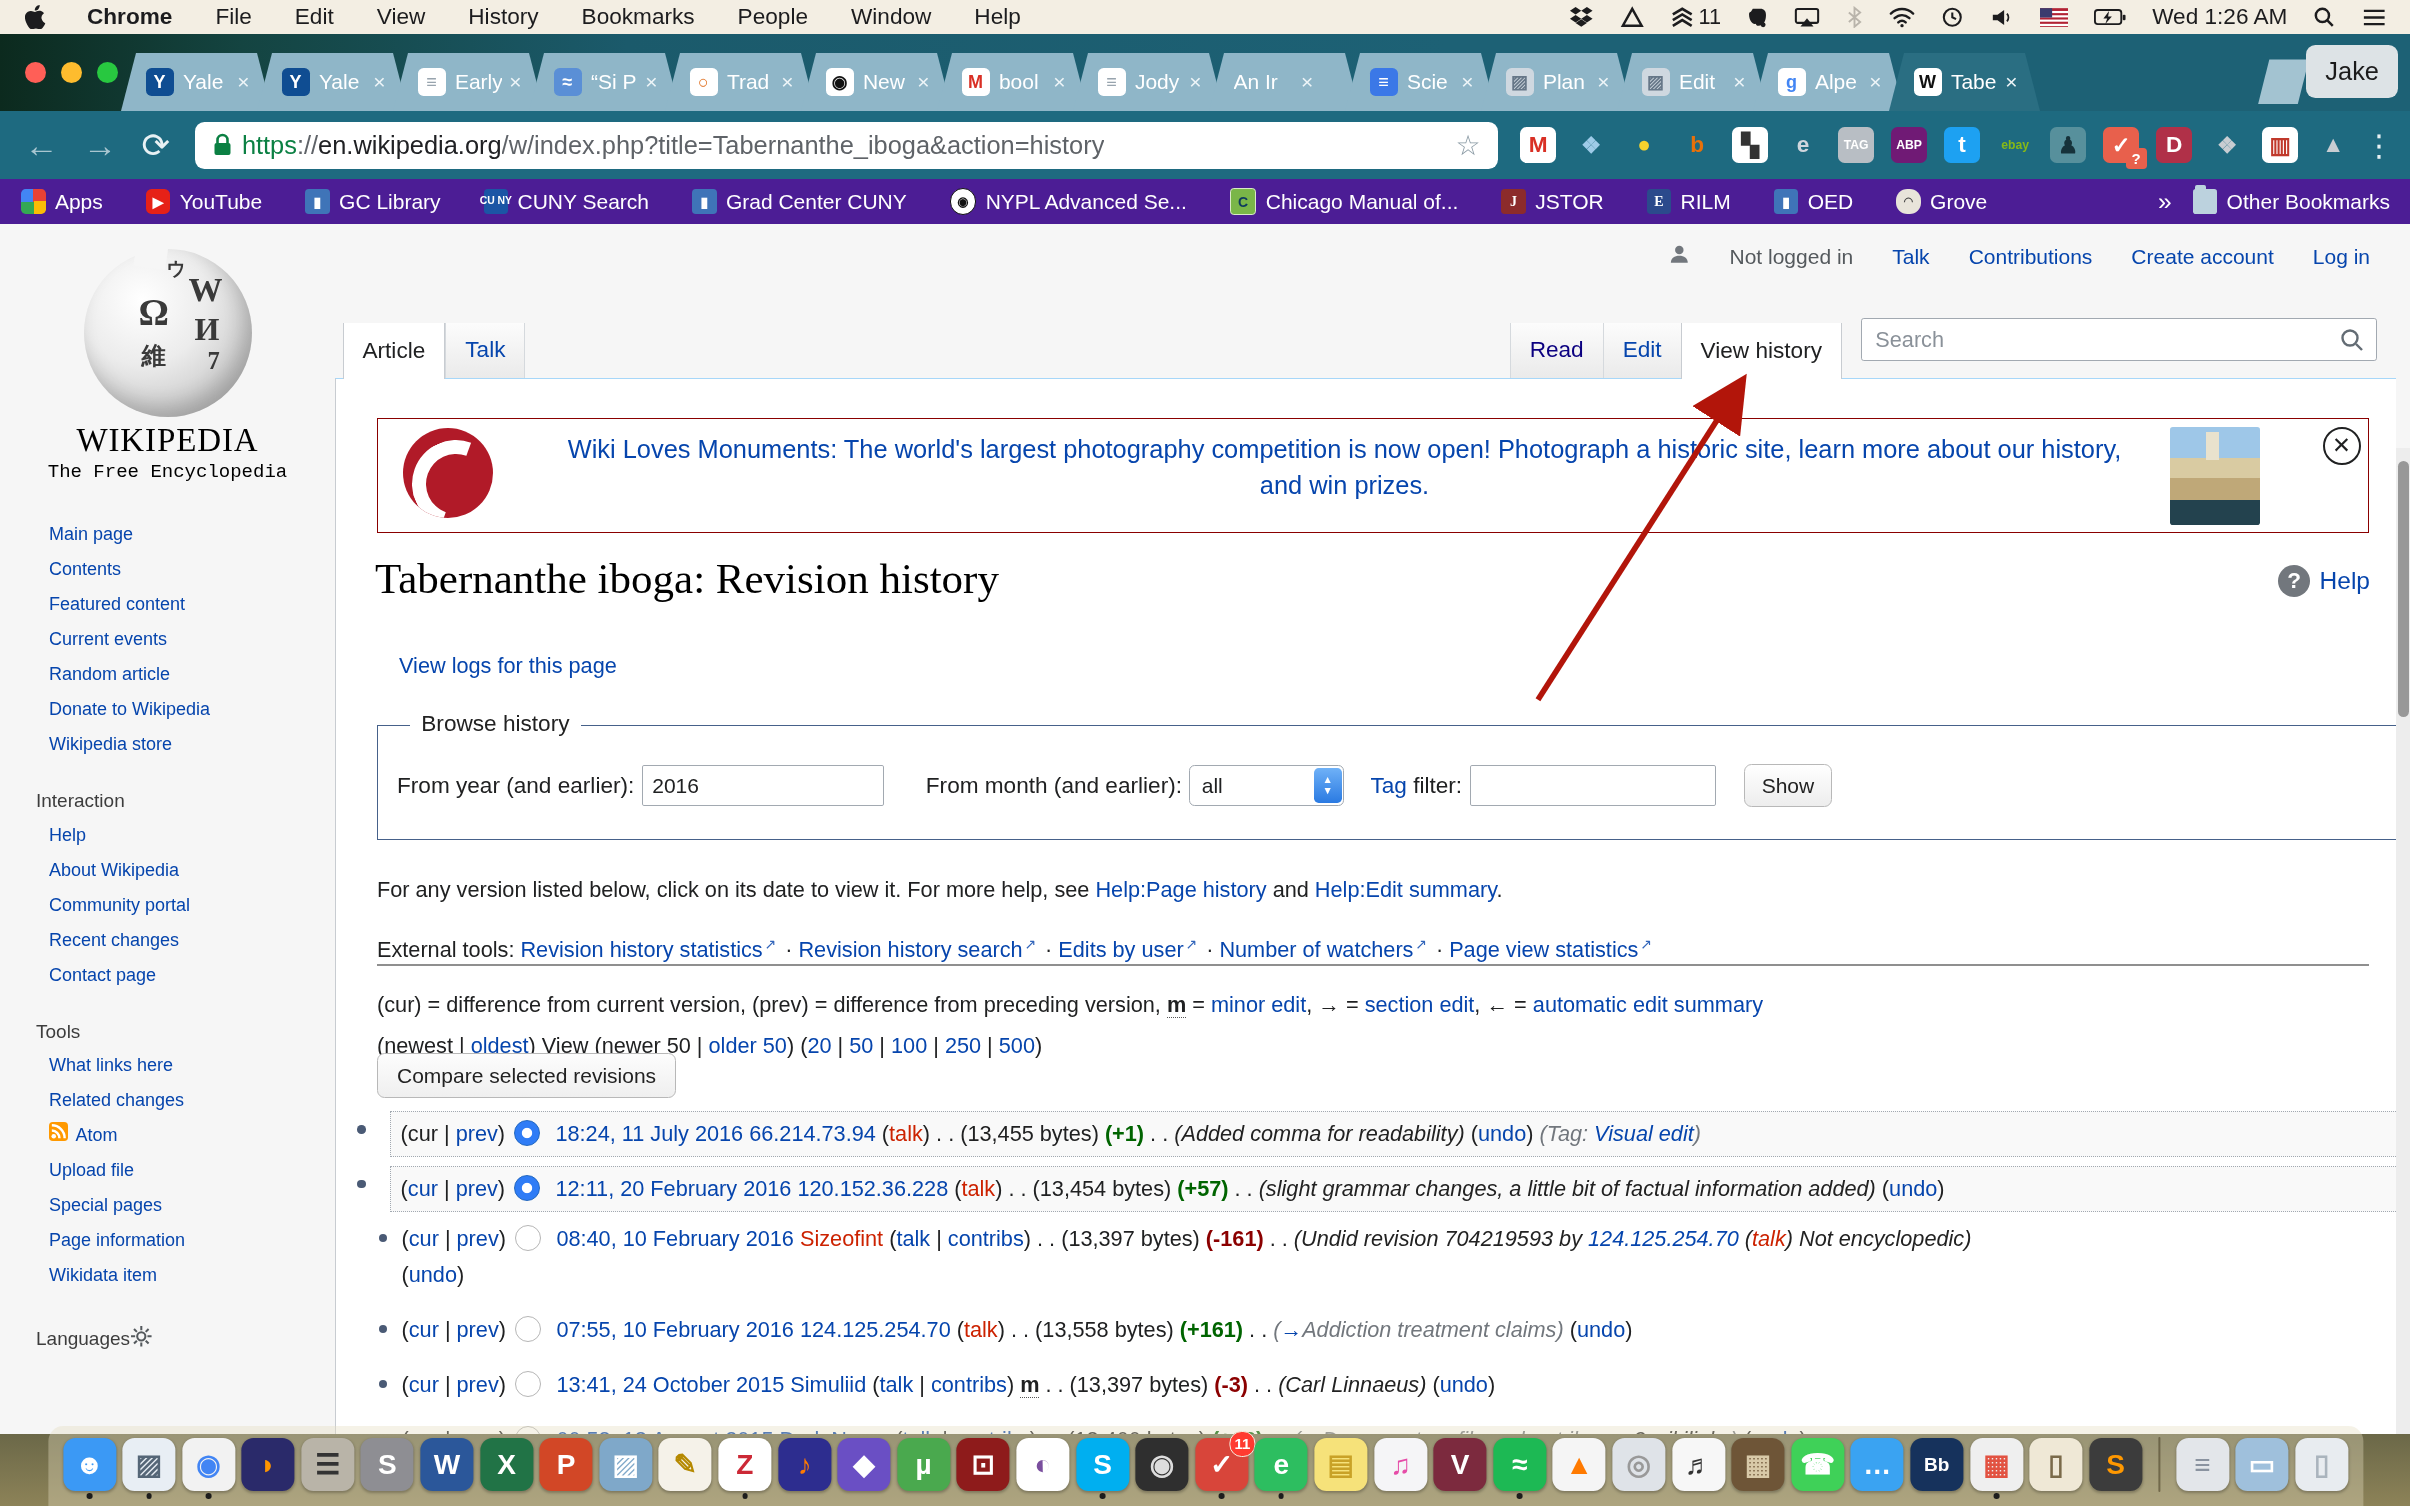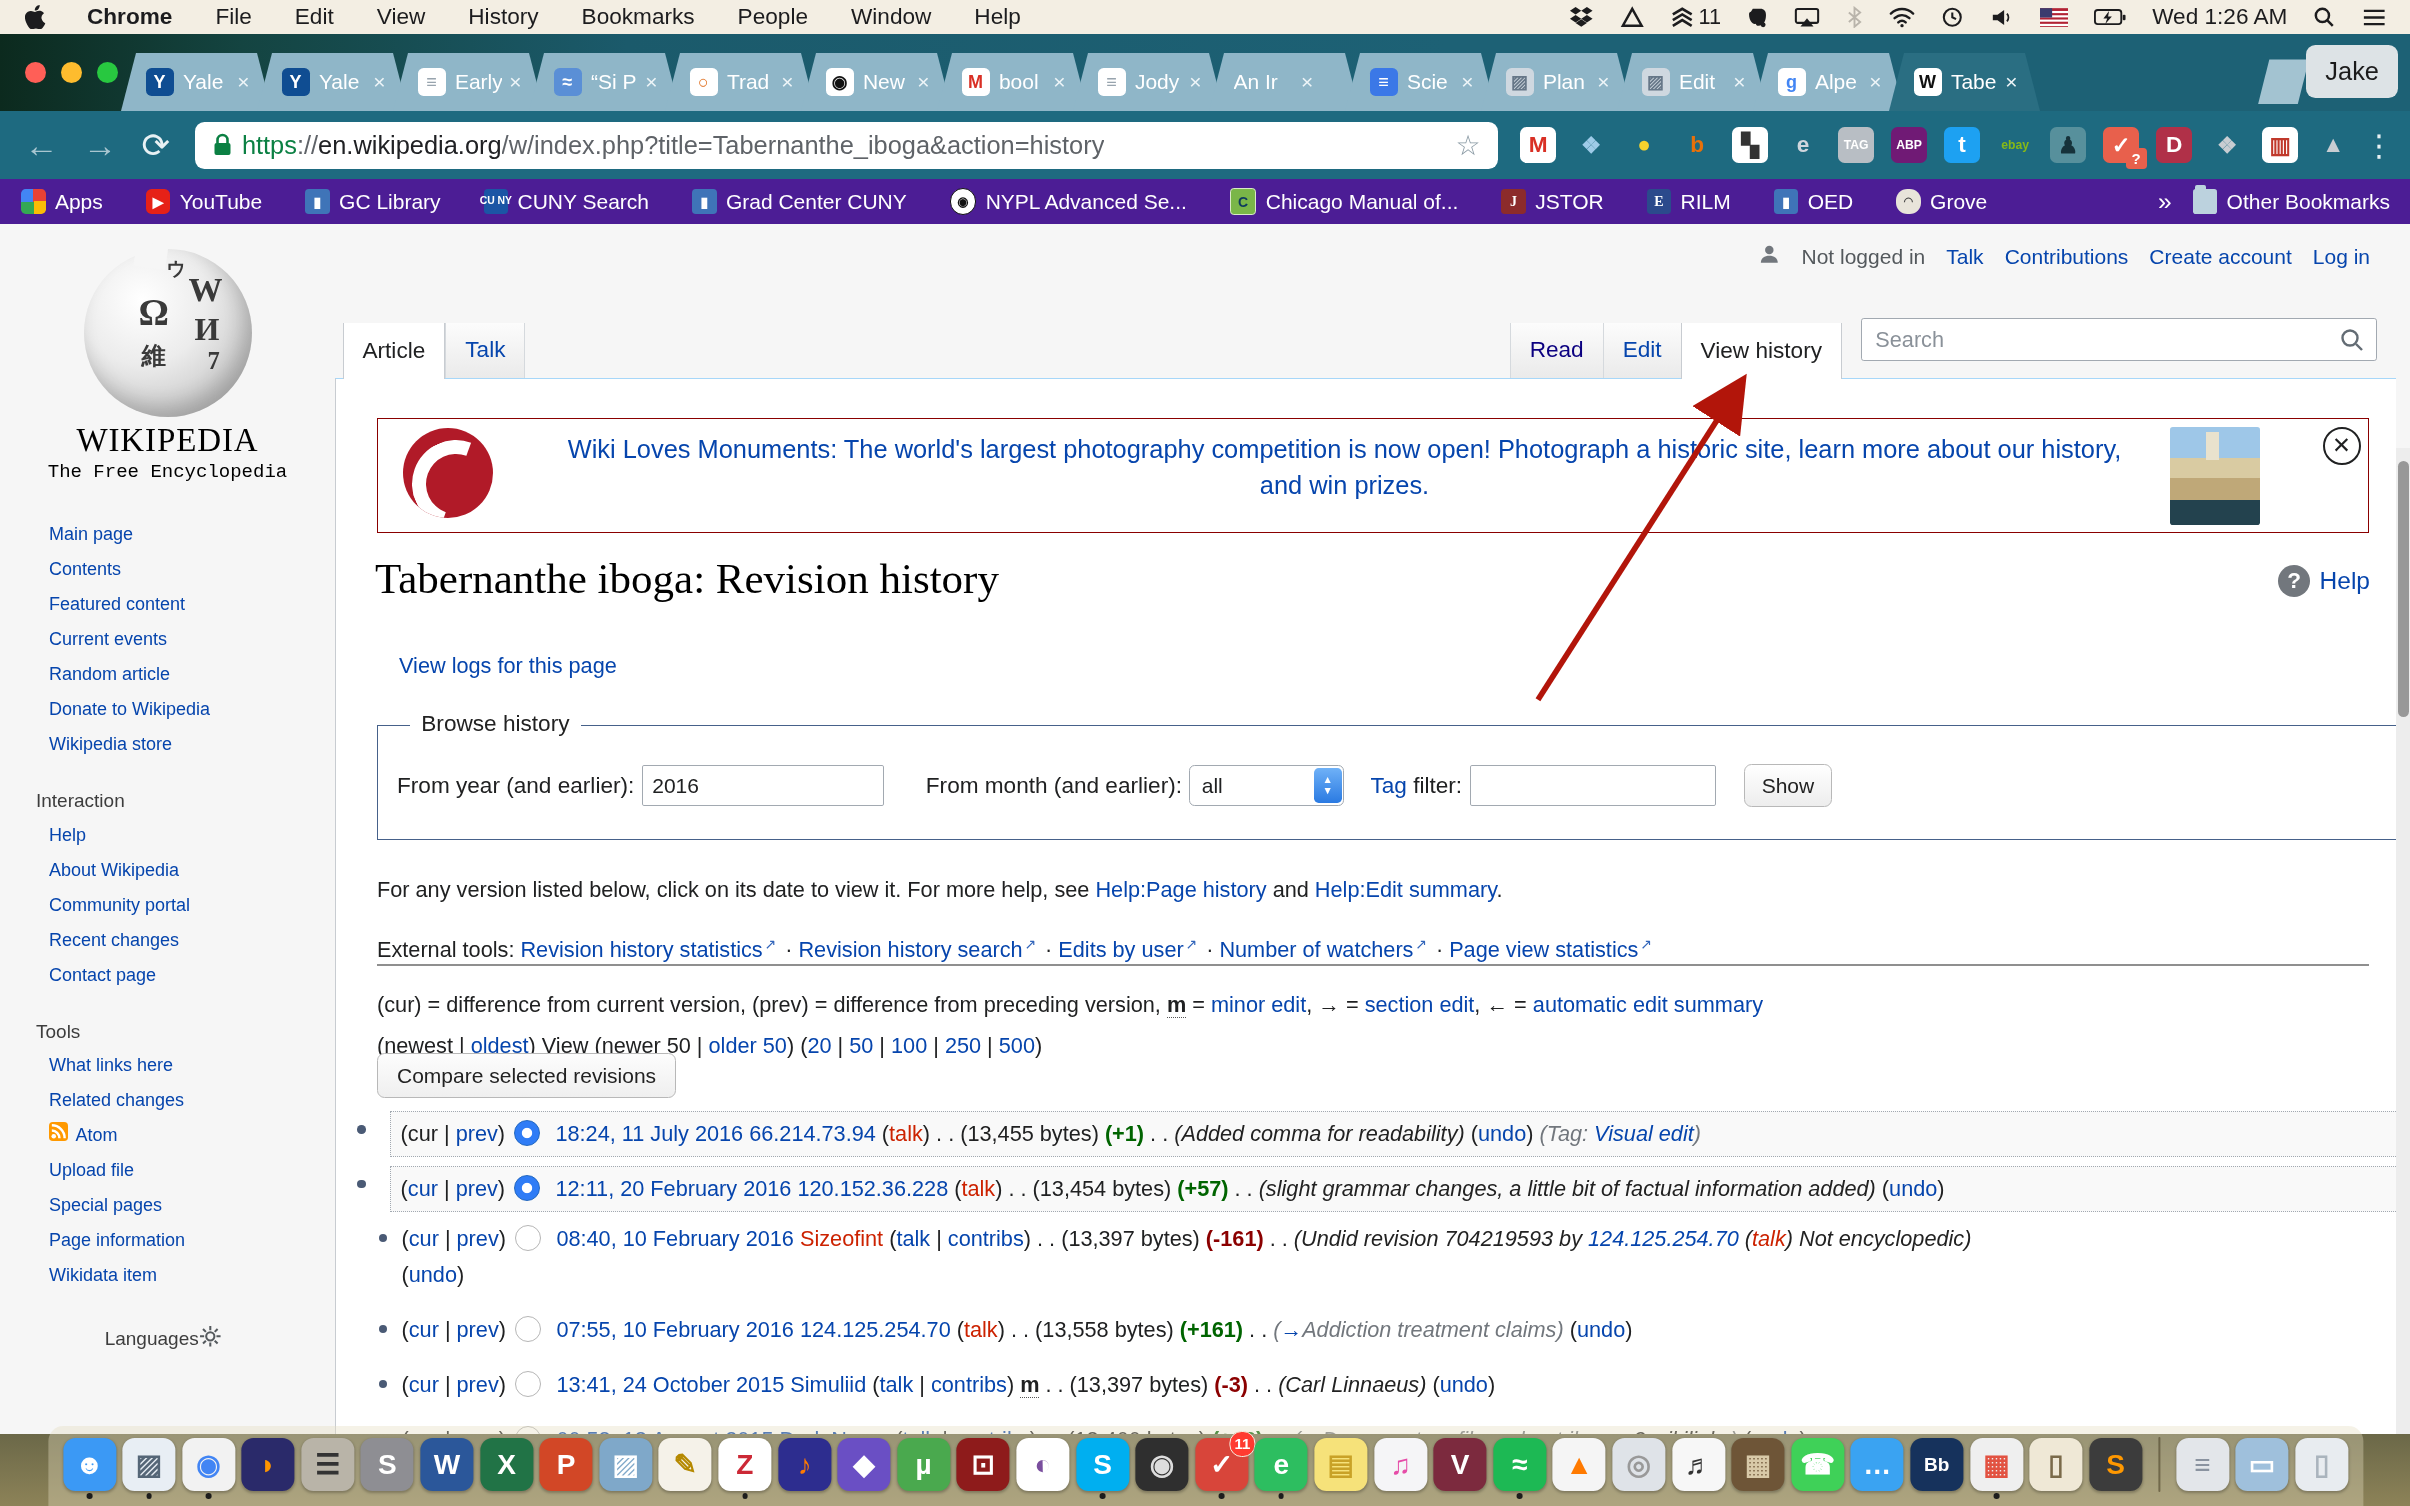--- a/index.html
+++ b/index.html
@@ -84,24 +84,24 @@
   .g3{left:111px;top:62px;font-size:32px}  
   .g4{left:58px;top:90px;font-size:24.5px}   
   .g5{left:124px;top:98px;font-size:24.5px} 
   .g6{left:83px;top:7.5px;font-size:19px}    
   .globe::after{content:"";position:absolute;left:51px;top:-5.6px;width:32px;height:24.5px;background:#f6f6f6;transform:rotate(8deg)}
   .wm{font-family:"Liberation Serif",serif;text-align:center;font-size:33px;letter-spacing:0.9px;color:#000}
   .wmsub{font-family:Liberation Mono, monospace;text-align:center;font-size:19px;margin-top:1.9px;color:#000}
   .snav{margin:34px 0 0 49px;line-height:35px}
   .snav a,.slink{color:#0645ad;text-decoration:none;display:block}
   .shead{margin:28px 0 5.6px 36px;font-size:19px;color:#3d3d3d}
-  .langrow{display:flex;align-items:center;width:254px;justify-content:center}
+  .langrow{display:flex;align-items:center;width:254px;justify-content:flex-start}
   
   .hdr{position:absolute;left:335px;top:0;right:15px;height:154px}
-  .userlinks{position:absolute;top:19px;right:26px;display:flex;align-items:center;gap:21px;font-size:21px}
+  .userlinks{position:absolute;top:19px;right:26px;display:flex;align-items:center;gap:39px;font-size:21px}
   .userlinks .grey{color:#54595d}
   .ulink{color:#0645ad}
   .nstabs{position:absolute;left:7.5px;bottom:0;display:flex}
   .vtabs{position:absolute;right:554px;bottom:0;display:flex}
   .htab{height:55px;display:flex;align-items:center;padding:0 19px;font-size:22.6px;
         background:linear-gradient(#fcfcfc,#eaeaea);border-left:0.9px solid #d5d9dd;color:#0645ad;white-space:nowrap}
   .htab:last-child{border-right:0.9px solid #d5d9dd}
   .htab.active{background:#fff;color:#202122;position:relative;z-index:3;height:56px;margin-bottom:-0.9px;
                border-left:0.9px solid #c8ccd1;border-right:0.9px solid #c8ccd1}
   .htab.visited{color:#0b0080}

